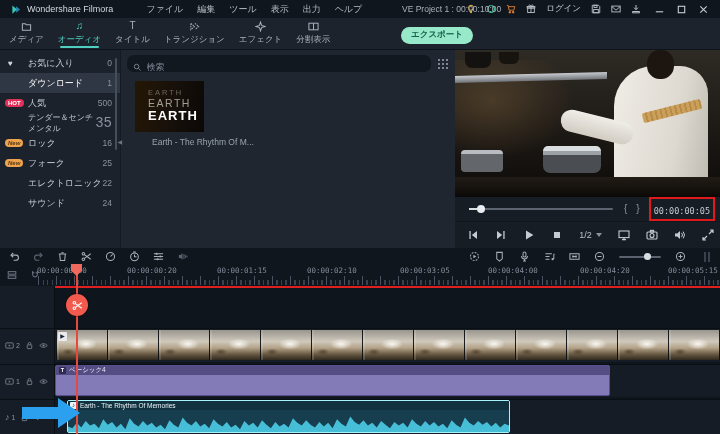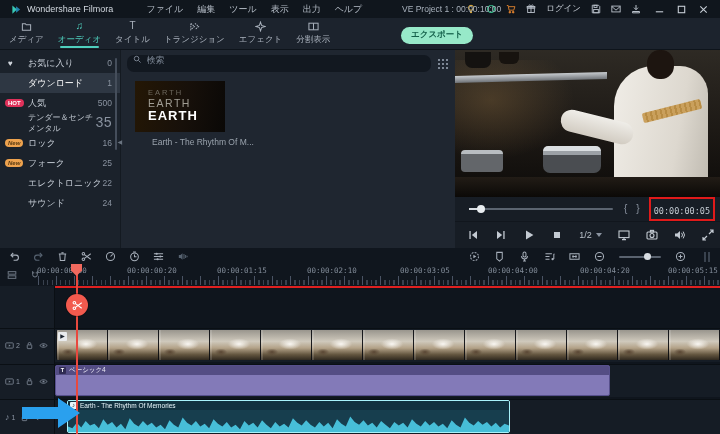--- a/index.html
+++ b/index.html
@@ -51,26 +51,26 @@
   .badge-new { background:#eda24e; color:#5a3a10; border-radius:6px; padding:1px 3px;
     font-size:6px; font-weight:bold; font-style:italic; line-height:1; }
   .side-scrollbar { position:absolute; right:3px; top:8px; width:2.5px; height:92px;
     background:#454e5b; border-radius:2px; }
   .collapse-arrow { position:absolute; right:-2px; top:88px; color:#6a7480; font-size:6px; }
 
   .library { width:335px; background:#1f2630; padding:5px 6px; display:flex;
     flex-direction:column; border-left:1px solid #141a21; flex:0 0 auto; }
   .lib-head { display:flex; align-items:center; gap:6px; }
   .search-box { flex:1; height:17px; background:#121820; border-radius:7px; display:flex;
-    align-items:flex-start; padding:0 6px; gap:5px; color:#7d8795; }
+    align-items:flex-end; padding:0 6px; gap:5px; color:#7d8795; }
   .search-box input { background:transparent; border:none; outline:none; color:#cdd3da;
     font-size:9px; width:100%; font-family:"Liberation Sans", sans-serif; }
   .search-box input::placeholder { color:#7d8795; }
   .media-item { margin-top:9px; width:90px; margin-left:8px; }
-  .thumb { width:90px; height:51px; position:relative; overflow:hidden;
+  .thumb { width:69px; height:51px; position:relative; overflow:hidden;
     display:flex; flex-direction:column; justify-content:center; padding-left:13px;
     background-color:#150e04;
     background-image:
       radial-gradient(circle 1px at 2px 2px, #8a6a28 40%, transparent 60%),
       radial-gradient(circle 1px at 5px 4px, #5e4518 40%, transparent 60%),
       linear-gradient(100deg, #241705 0%, #17100a 55%, #0a0806 100%);
     background-size:7px 5px, 9px 6px, auto; }
   .thumb .e1 { font-size:7.5px; color:#8d8a80; opacity:.7; letter-spacing:2px; line-height:1.15; }
   .thumb .e2 { font-size:10.5px; color:#b9b6ad; opacity:.85; letter-spacing:1.5px; line-height:1.1; }
   .thumb .e3 { font-size:13px; color:#ffffff; font-weight:bold; letter-spacing:1px; line-height:1.15; }

